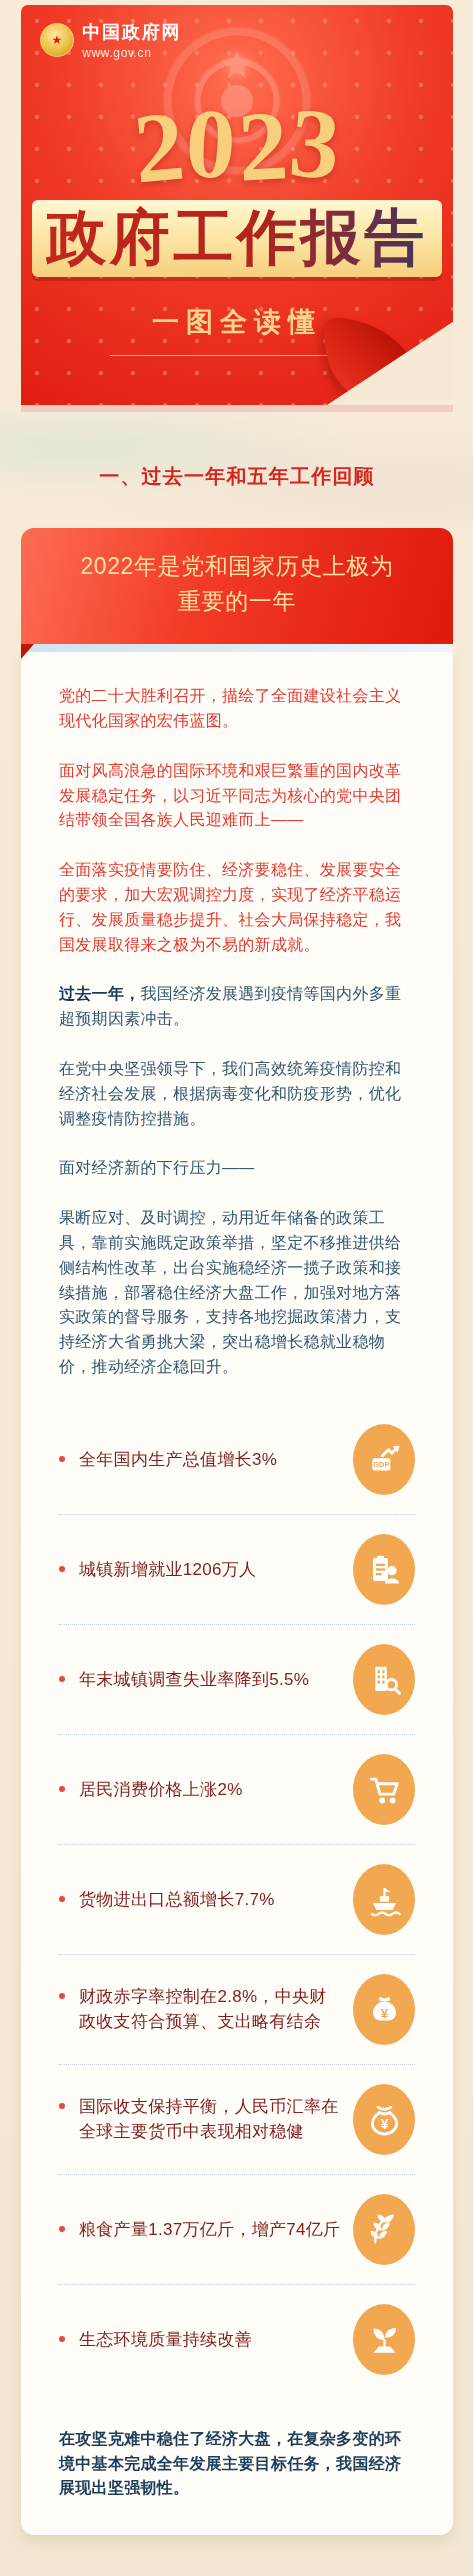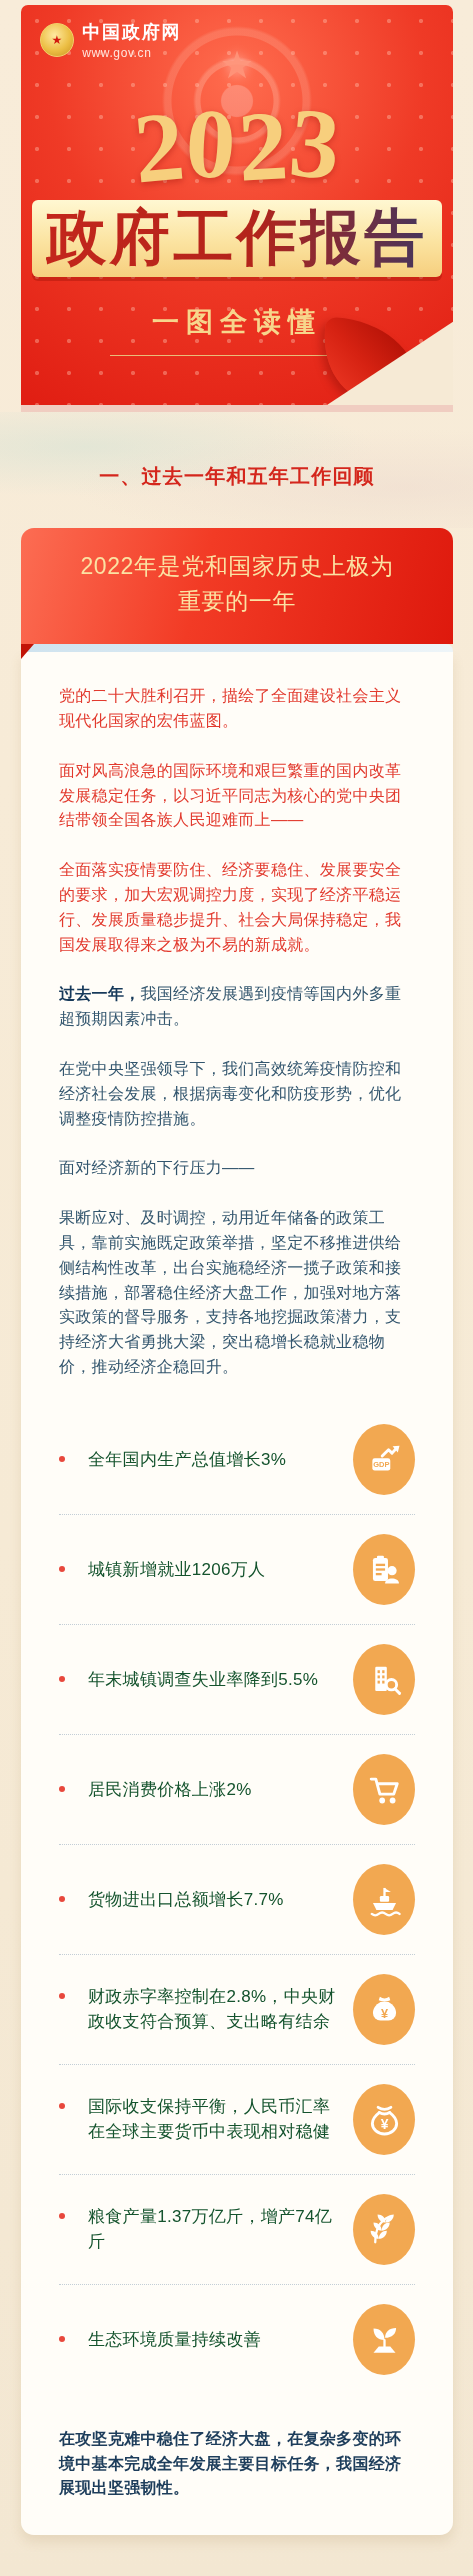--- a/index.html
+++ b/index.html
@@ -101,21 +101,21 @@
   .para { font-size:16px; line-height:1.55; letter-spacing:0.3px; margin-bottom:25px; }
   .para:last-child { margin-bottom:0; }
   .p-red { color:#e23a2e; }
   .p-blue { color:#33566e; }
   .p-bold { color:#1d3d5b; font-weight:bold; }
   .lead { font-weight:bold; color:#16395a; }
   
   .stats { margin-top:6px; }
   .stat-row { display:flex; align-items:center; justify-content:space-between; padding:19px 0; }
   .stat-row + .stat-row { border-top:1.8px dotted #c3ced6; }
-  .stat-text { display:flex; gap:23px; width:283px; color:#14532d; font-size:17px; line-height:1.5; letter-spacing:0.3px; }
+  .stat-text { display:flex; gap:14px; width:283px; color:#7f1d1d; font-size:17px; line-height:1.5; letter-spacing:0.3px; }
   .dot { flex:none; width:6px; height:6px; border-radius:50%; background:#e8483c; margin-top:9.5px; }
   .stat-icon {
     flex:none; width:62px; height:71px; border-radius:50%;
     background:#f2a851; display:flex; align-items:center; justify-content:center;
   }
   .stat-icon svg { width:37px; height:37px; }
   .conclusion { margin-top:33px; }
 </style>
 </head>
 <body>

